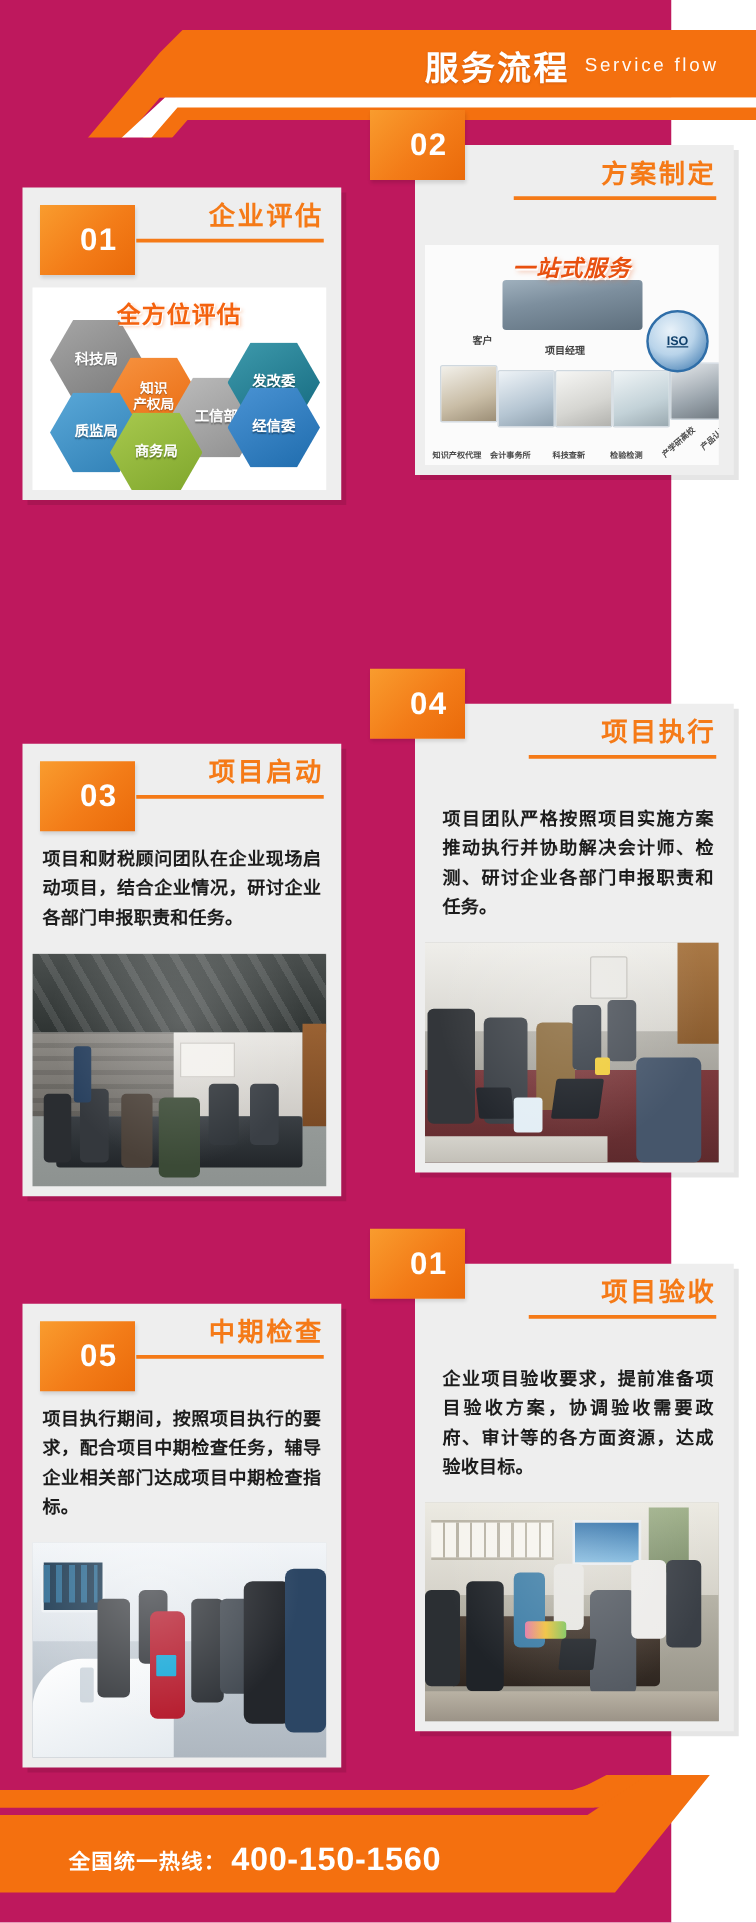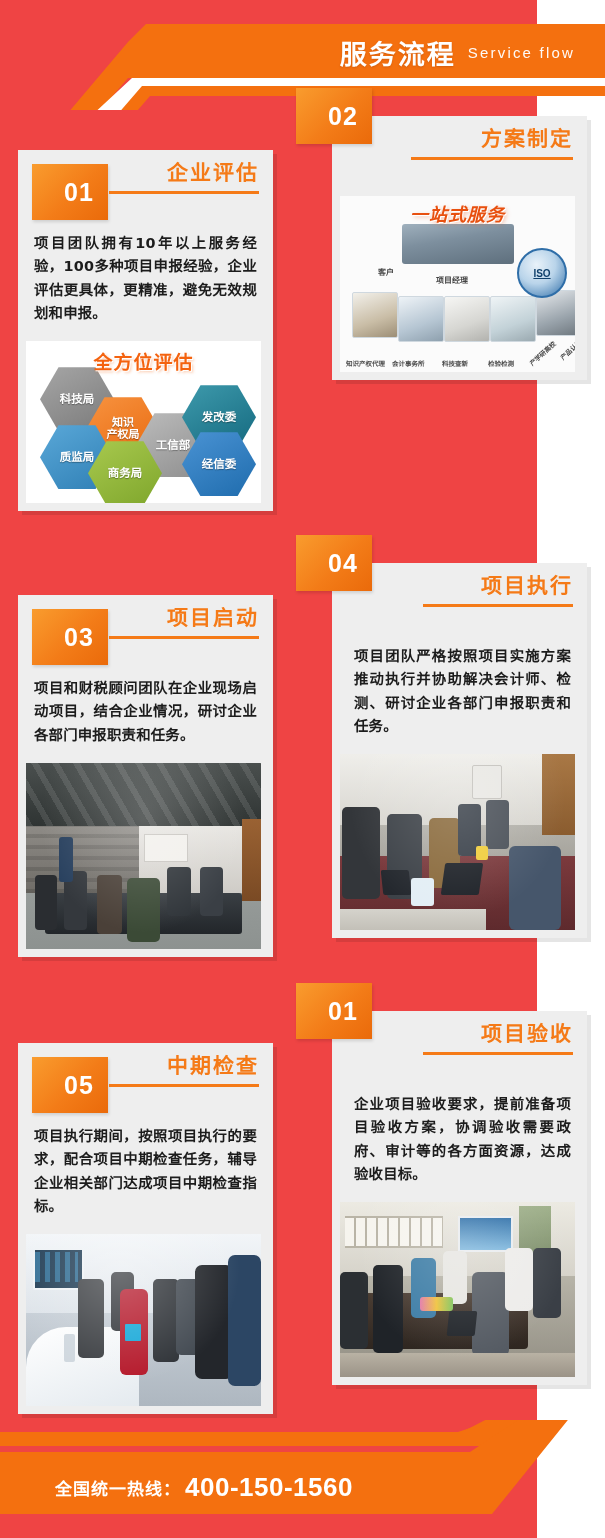--- a/index.html
+++ b/index.html
@@ -2,21 +2,21 @@
 <html lang="zh-CN"><head>
 <meta charset="utf-8">
 <title>服务流程</title>
 <style>
   html,body{margin:0;padding:0;background:#ffffff;}
   body{
     width:605px;height:1538px;position:relative;overflow:hidden;
     font-family:"Liberation Sans","DejaVu Sans",sans-serif;
     -webkit-font-smoothing:antialiased;
   }
-  .page{position:relative;width:537px;height:1538px;background:#ef4444;}
+  .page{position:relative;width:537px;height:1538px;background:#be185d;}
 
   
   .header{position:absolute;left:0;top:0;width:605px;height:110px;}
   .header svg{display:block;}
   .header-text{
     position:absolute;left:0;top:24px;width:605px;height:56px;
     display:flex;align-items:center;justify-content:flex-end;
     padding-right:30px;box-sizing:border-box;pointer-events:none;
   }
   .header-cn{
@@ -189,21 +189,20 @@
     <div class="row r1">
 
       <div class="card left" style="top:42px;">
         <div class="card-head">
           <div class="badge inside">01</div>
           <div class="title-wrap" style="width:150px;">
             <div class="card-title">企业评估</div>
             <div class="title-rule"></div>
           </div>
         </div>
-        <div class="card-body">项目团队拥有10年以上服务经验，100多种项目申报经验，企业评估更具体，更精准，避免无效规划和申报。</div>
         <div class="media hexfig">
           <div class="hx-title">全方位评估</div>
           <div class="hex" style="left:14px;top:26px;background:linear-gradient(150deg,#a6a6a6,#7a7a7a);">
               <span>科技局</span>
             </div>
           <div class="hex" style="left:60px;top:56px;background:linear-gradient(150deg,#f79340,#e8670c);font-size:11px;">
               <span style="white-space:pre-line">知识
 产权局</span>
             </div>
           <div class="hex" style="left:14px;top:84px;background:linear-gradient(150deg,#5aa8d8,#2f7fb5);">
@@ -211,21 +210,21 @@
             </div>
           <div class="hex" style="left:110px;top:72px;background:linear-gradient(150deg,#bcbcbc,#8e8e8e);">
               <span>工信部</span>
             </div>
           <div class="hex" style="left:62px;top:100px;background:linear-gradient(150deg,#a8c94e,#7fa62c);">
               <span>商务局</span>
             </div>
           <div class="hex" style="left:156px;top:44px;background:linear-gradient(150deg,#3e9aac,#14697f);">
               <span>发改委</span>
             </div>
-          <div class="hex" style="left:156px;top:91px;background:linear-gradient(150deg,#4a93d4,#1f6cad);">
+          <div class="hex" style="left:156px;top:80px;background:linear-gradient(150deg,#4a93d4,#1f6cad);">
               <span>经信委</span>
             </div>
         </div>
       </div>
 
       <div class="card right" style="top:8px;">
         <div class="card-head">
           <div class="badge outside">02</div>
           <div class="title-wrap" style="width:162px;">
             <div class="card-title">方案制定</div>

